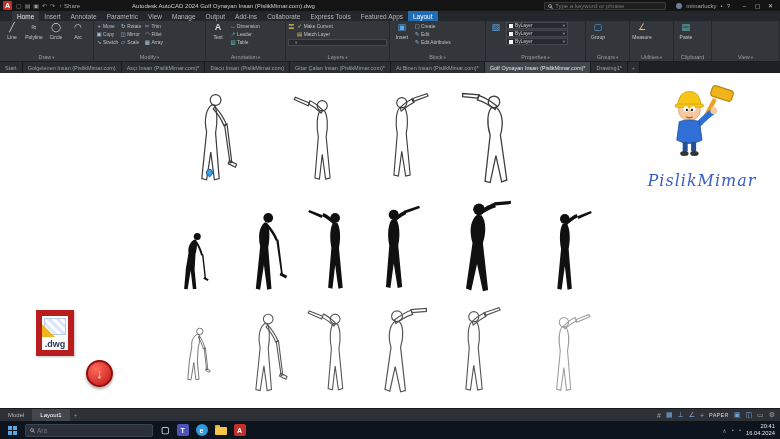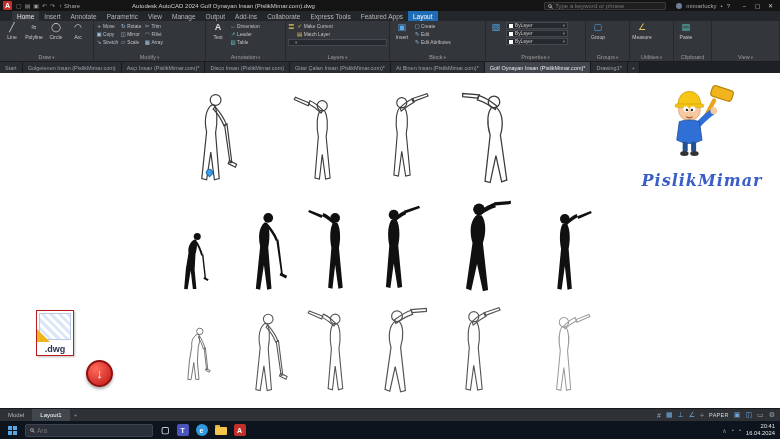--- a/index.html
+++ b/index.html
@@ -64,22 +64,22 @@
   
   .canvas{flex:1;background:#fff;position:relative;overflow:hidden}
   .fig{position:absolute}
   .fig.line{fill:none;stroke:#3c3c3c;stroke-width:2}
   .fig.sil{fill:#101010;stroke:none}
   .fig.out{fill:none;stroke:#555;stroke-width:2}
   .fig.out.light{stroke:#9b9b9b}
   .flip{transform:scaleX(-1)}
   .pin{position:absolute;left:206px;top:96px;width:7px;height:7px;background:#3aa0e8;border:1px solid #1c6eae;border-radius:50% 50% 50% 0;transform:rotate(-45deg)}
   .logo-wrap{position:absolute;right:8px;top:10px;width:140px;text-align:center}
-  .logo-text{font-family:"DejaVu Serif",serif;font-style:italic;font-weight:bold;font-size:16px;color:#3a5ec8;letter-spacing:1px;text-shadow:1px 1px 0 #fff,-1px -1px 0 #fff,0 0 2px #fff}
-  .dwg-badge{position:absolute;left:36px;top:237px;width:38px;height:46px;background:#fff;border:1px solid #b91c1c;box-shadow:1px 1px 2px rgba(0,0,0,.25)}
+  .logo-text{font-family:"DejaVu Serif",serif;font-style:italic;font-weight:normal;font-size:16px;color:#3a5ec8;letter-spacing:1px;text-shadow:1px 1px 0 #fff,-1px -1px 0 #fff,0 0 2px #fff}
+  .dwg-badge{position:absolute;left:36px;top:237px;width:38px;height:46px;background:#fff;border:6px solid #b91c1c;box-shadow:1px 1px 2px rgba(0,0,0,.25)}
   .dwg-top{position:absolute;left:2px;right:2px;top:2px;bottom:15px;background:repeating-linear-gradient(45deg,#dce8f8 0 3px,#ffffff 3px 6px);border:1px solid #b9c9e6}
   .dwg-fold{position:absolute;left:0;bottom:13px;width:0;height:0;border-bottom:13px solid #f2b41c;border-right:13px solid transparent}
   .dwg-label{position:absolute;bottom:1px;width:100%;text-align:center;font-weight:bold;font-size:9px;color:#26364e}
   .download-btn{position:absolute;left:8px;top:289px;width:88px;height:26px;background:linear-gradient(#ff5a52,#d42020);border:2px solid #9e1313;border-radius:13px;color:#fff;font-weight:bold;font-size:9px;display:flex;align-items:center;justify-content:center;letter-spacing:.4px;box-shadow:0 2px 3px rgba(0,0,0,.35)}
   .download-arrow{position:absolute;left:86px;top:287px;width:27px;height:27px;border-radius:50%;background:radial-gradient(circle at 35% 30%,#ff6a5a,#c01515);border:2px solid #8e0f0f;color:#fff;display:flex;align-items:center;justify-content:center;font-size:13px;font-weight:bold;box-shadow:0 2px 3px rgba(0,0,0,.35)}
 
   
   .statusbar{height:13px;background:#2e3136;display:flex;align-items:stretch;font-size:6px;color:#aeb4bb;border-top:1px solid #17191c}
   .sb-tab{padding:0 8px;display:flex;align-items:center}
   .sb-tab.active{background:#42464d;color:#fff}

